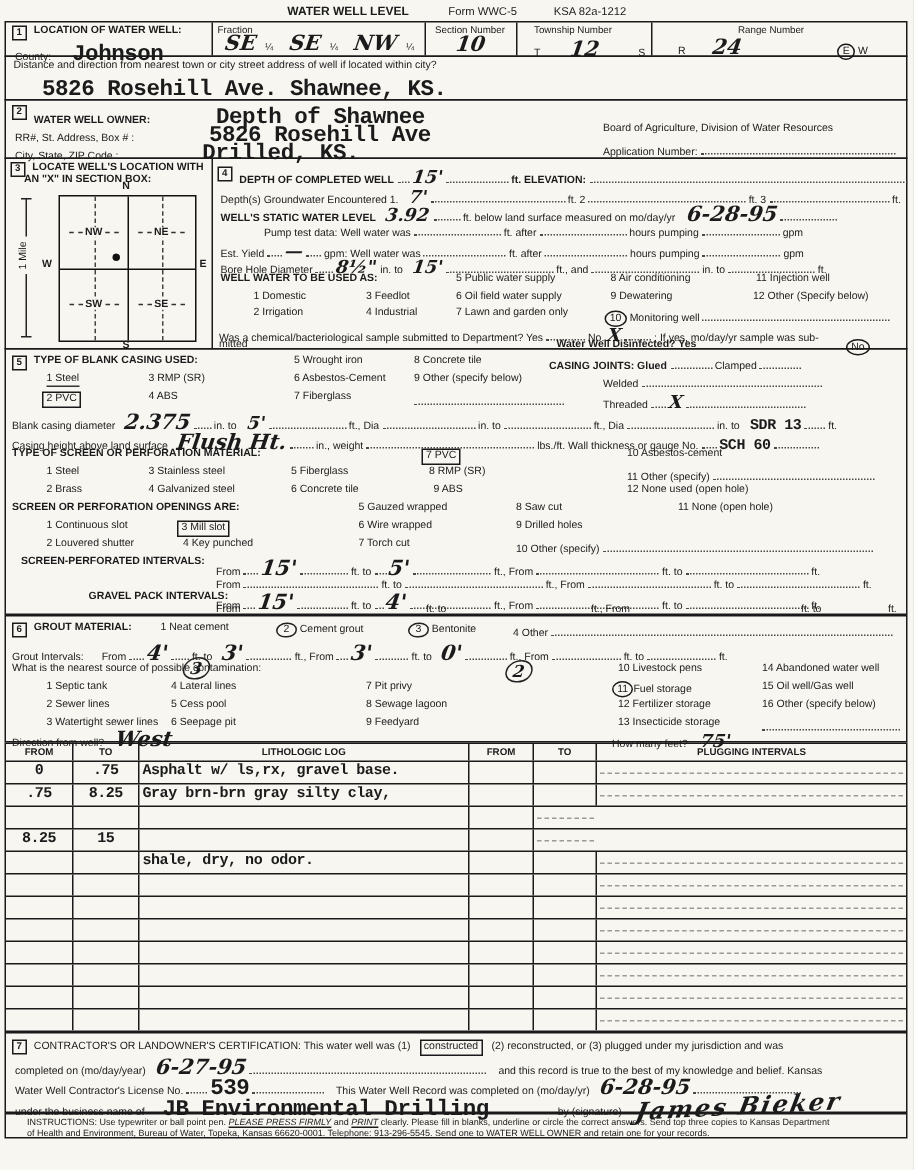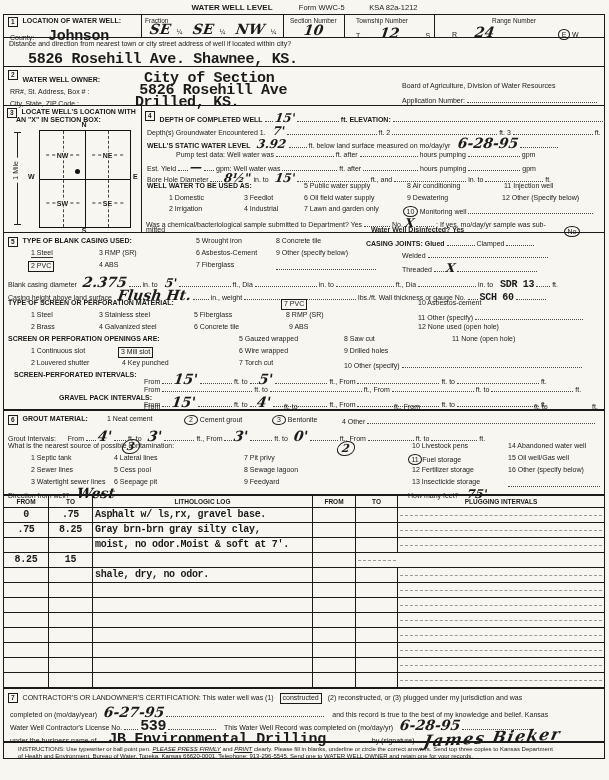--- a/index.html
+++ b/index.html
@@ -109,21 +109,21 @@
     <div class="ln" style="left:24px;top:13px;">
       <span class="typed">5826 Rosehill Ave. Shawnee, KS.</span>
     </div>
   </div>
 
   <div class="sec" style="top:66px;height:40px;">
     <div class="ln" style="left:4px;top:3px;">
       <span class="secno">2</span>
       <span class="lbl b">WATER WELL OWNER:</span>
       <span class="gap" style="width:40px;"></span>
-      <span class="typed">City of Section</span>
+      <span class="typed">Depth of Shawnee</span>
     </div>
     <div class="ln" style="left:6px;top:15px;">
       <span class="lbl">RR#, St. Address, Box # :</span>
       <span class="gap" style="width:46px;"></span>
       <span class="typed">5826 Rosehill Ave</span>
     </div>
     <div class="ln lbl" style="left:398px;top:15px;">Board of Agriculture, Division of Water Resources</div>
     <div class="ln" style="left:6px;top:27px;">
       <span class="lbl">City, State, ZIP Code    :</span>
       <span class="gap" style="width:52px;"></span>
@@ -577,21 +577,20 @@
         <div class="tc typed-s">Gray brn-brn gray silty clay,</div>
         <div class="tc"></div>
         <div class="tc"></div>
         <div class="tc">
           <i class="plugdash"></i>
         </div>
       </div>
     <div class="trow">
         <div class="tc tnum typed-s"></div>
         <div class="tc tnum typed-s"></div>
-        <div class="tc typed-s">moist, no odor.Moist &amp; soft at 7'.</div>
         <div class="tc"></div>
         <div class="tc"></div>
         <div class="tc">
           <i class="plugdash"></i>
         </div>
       </div>
     <div class="trow">
         <div class="tc tnum typed-s">8.25</div>
         <div class="tc tnum typed-s">15</div>
         <div class="tc"></div>

